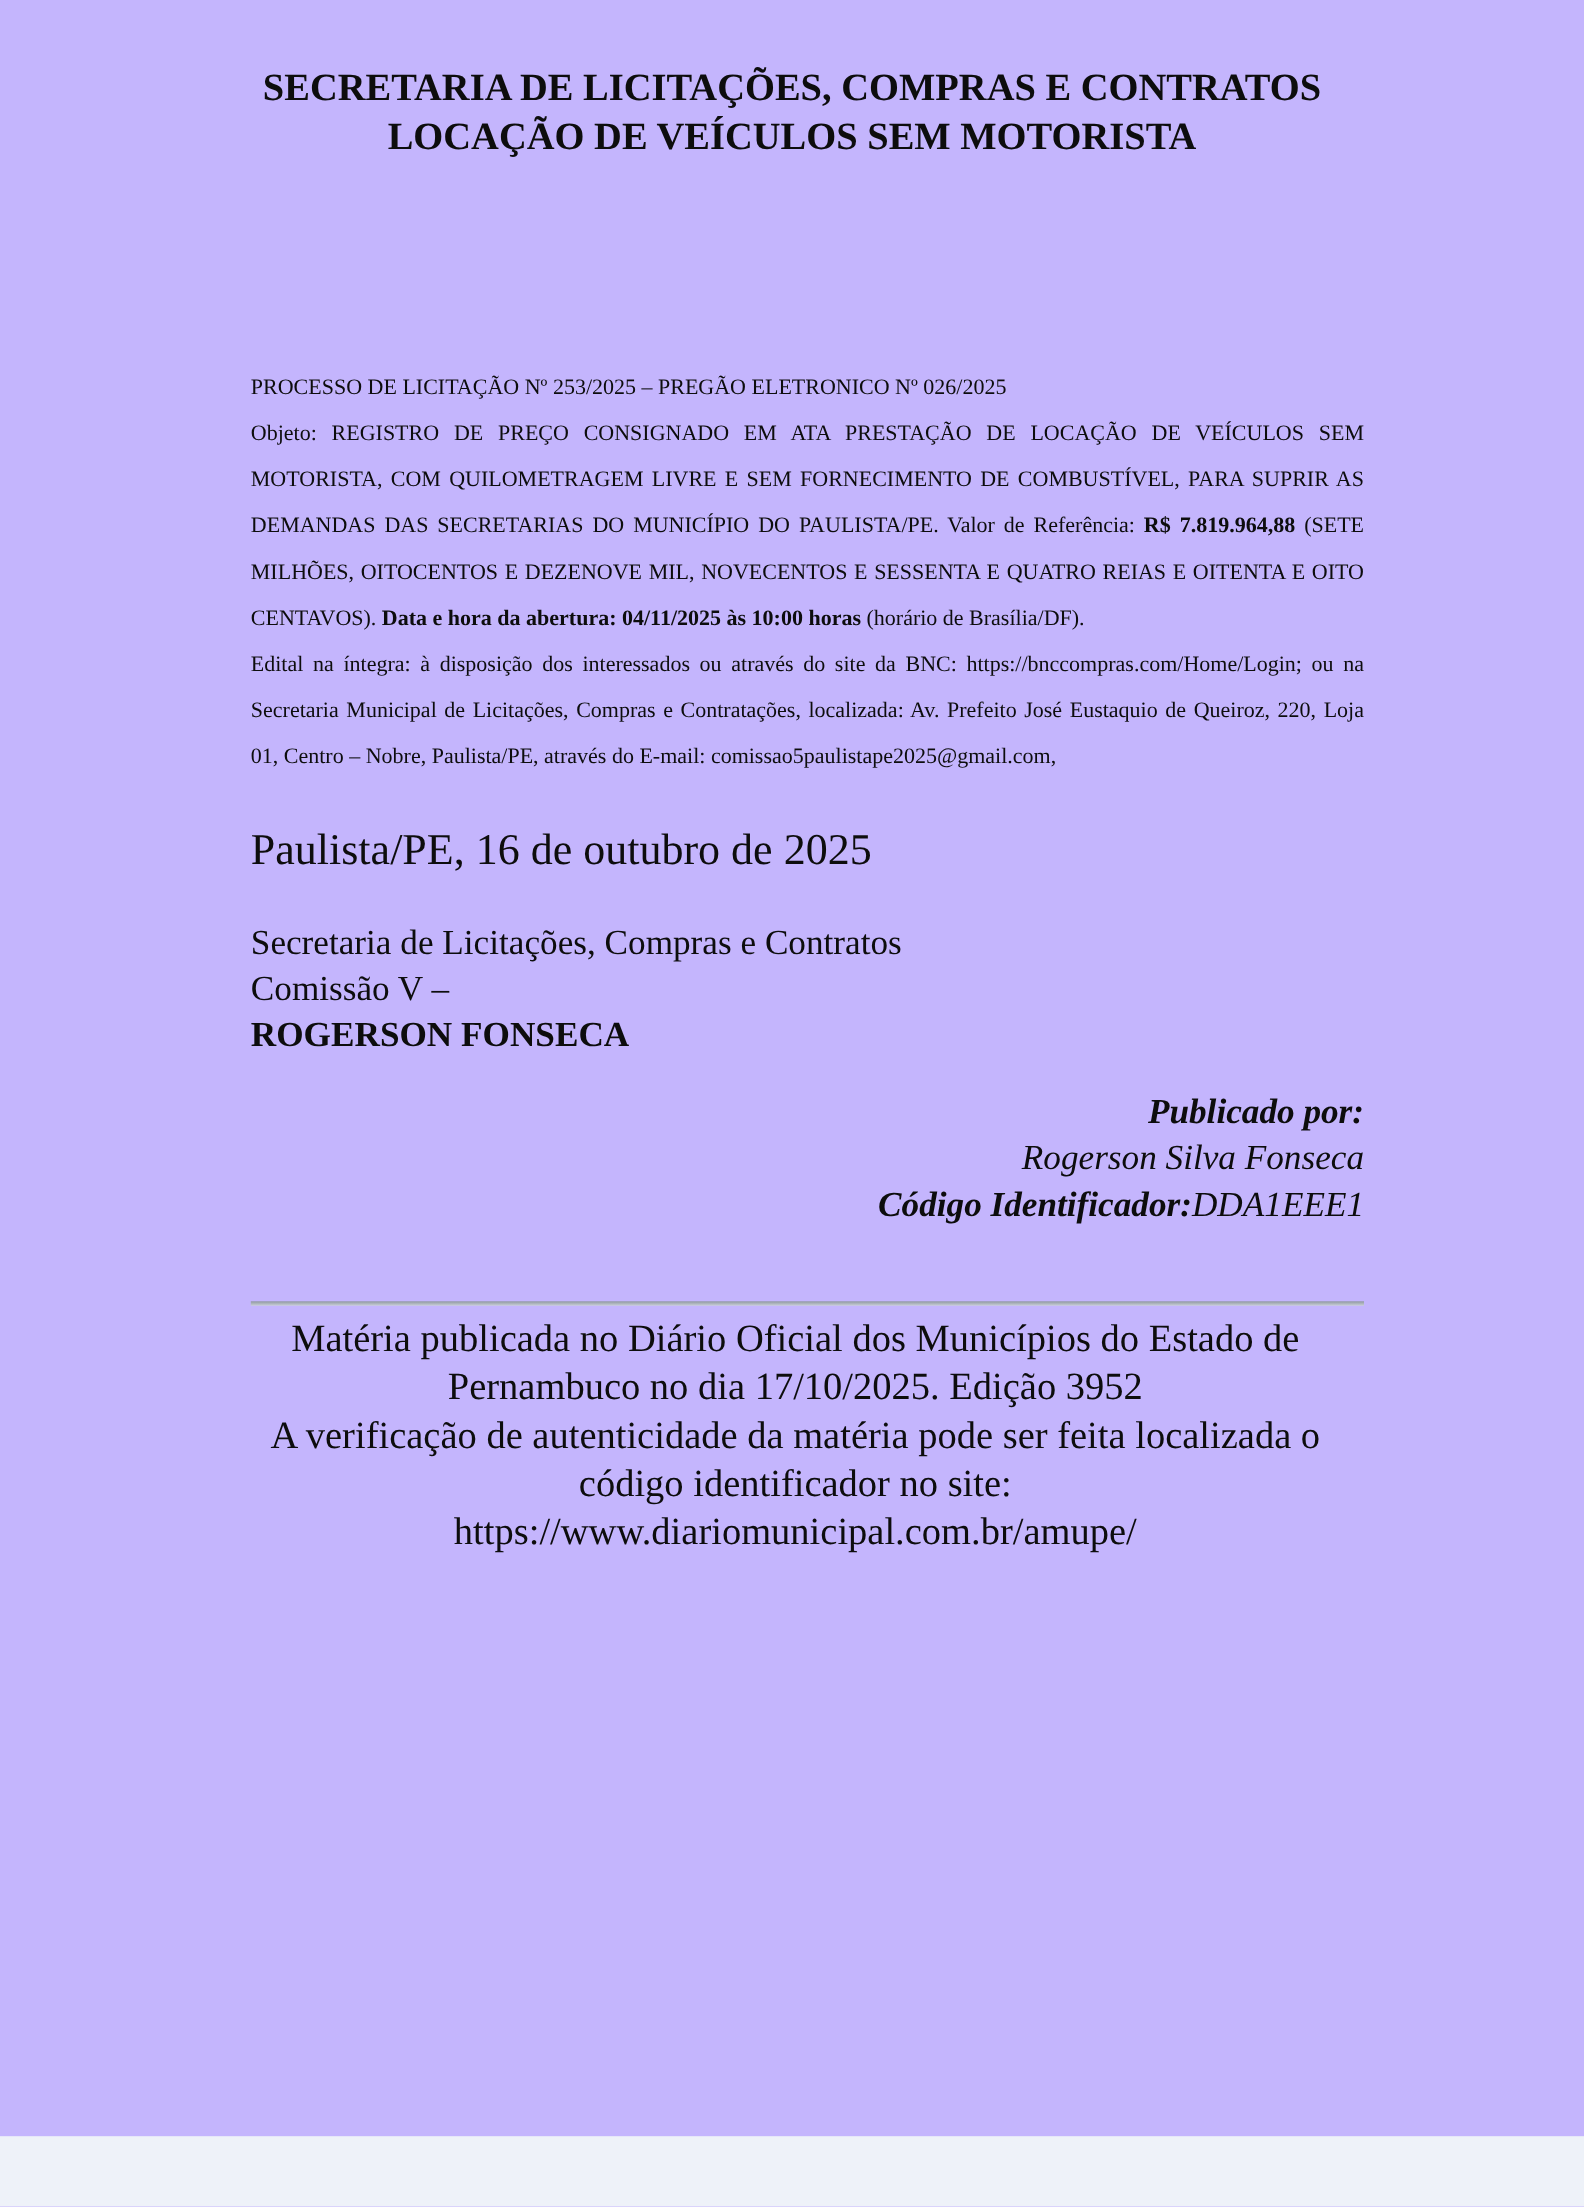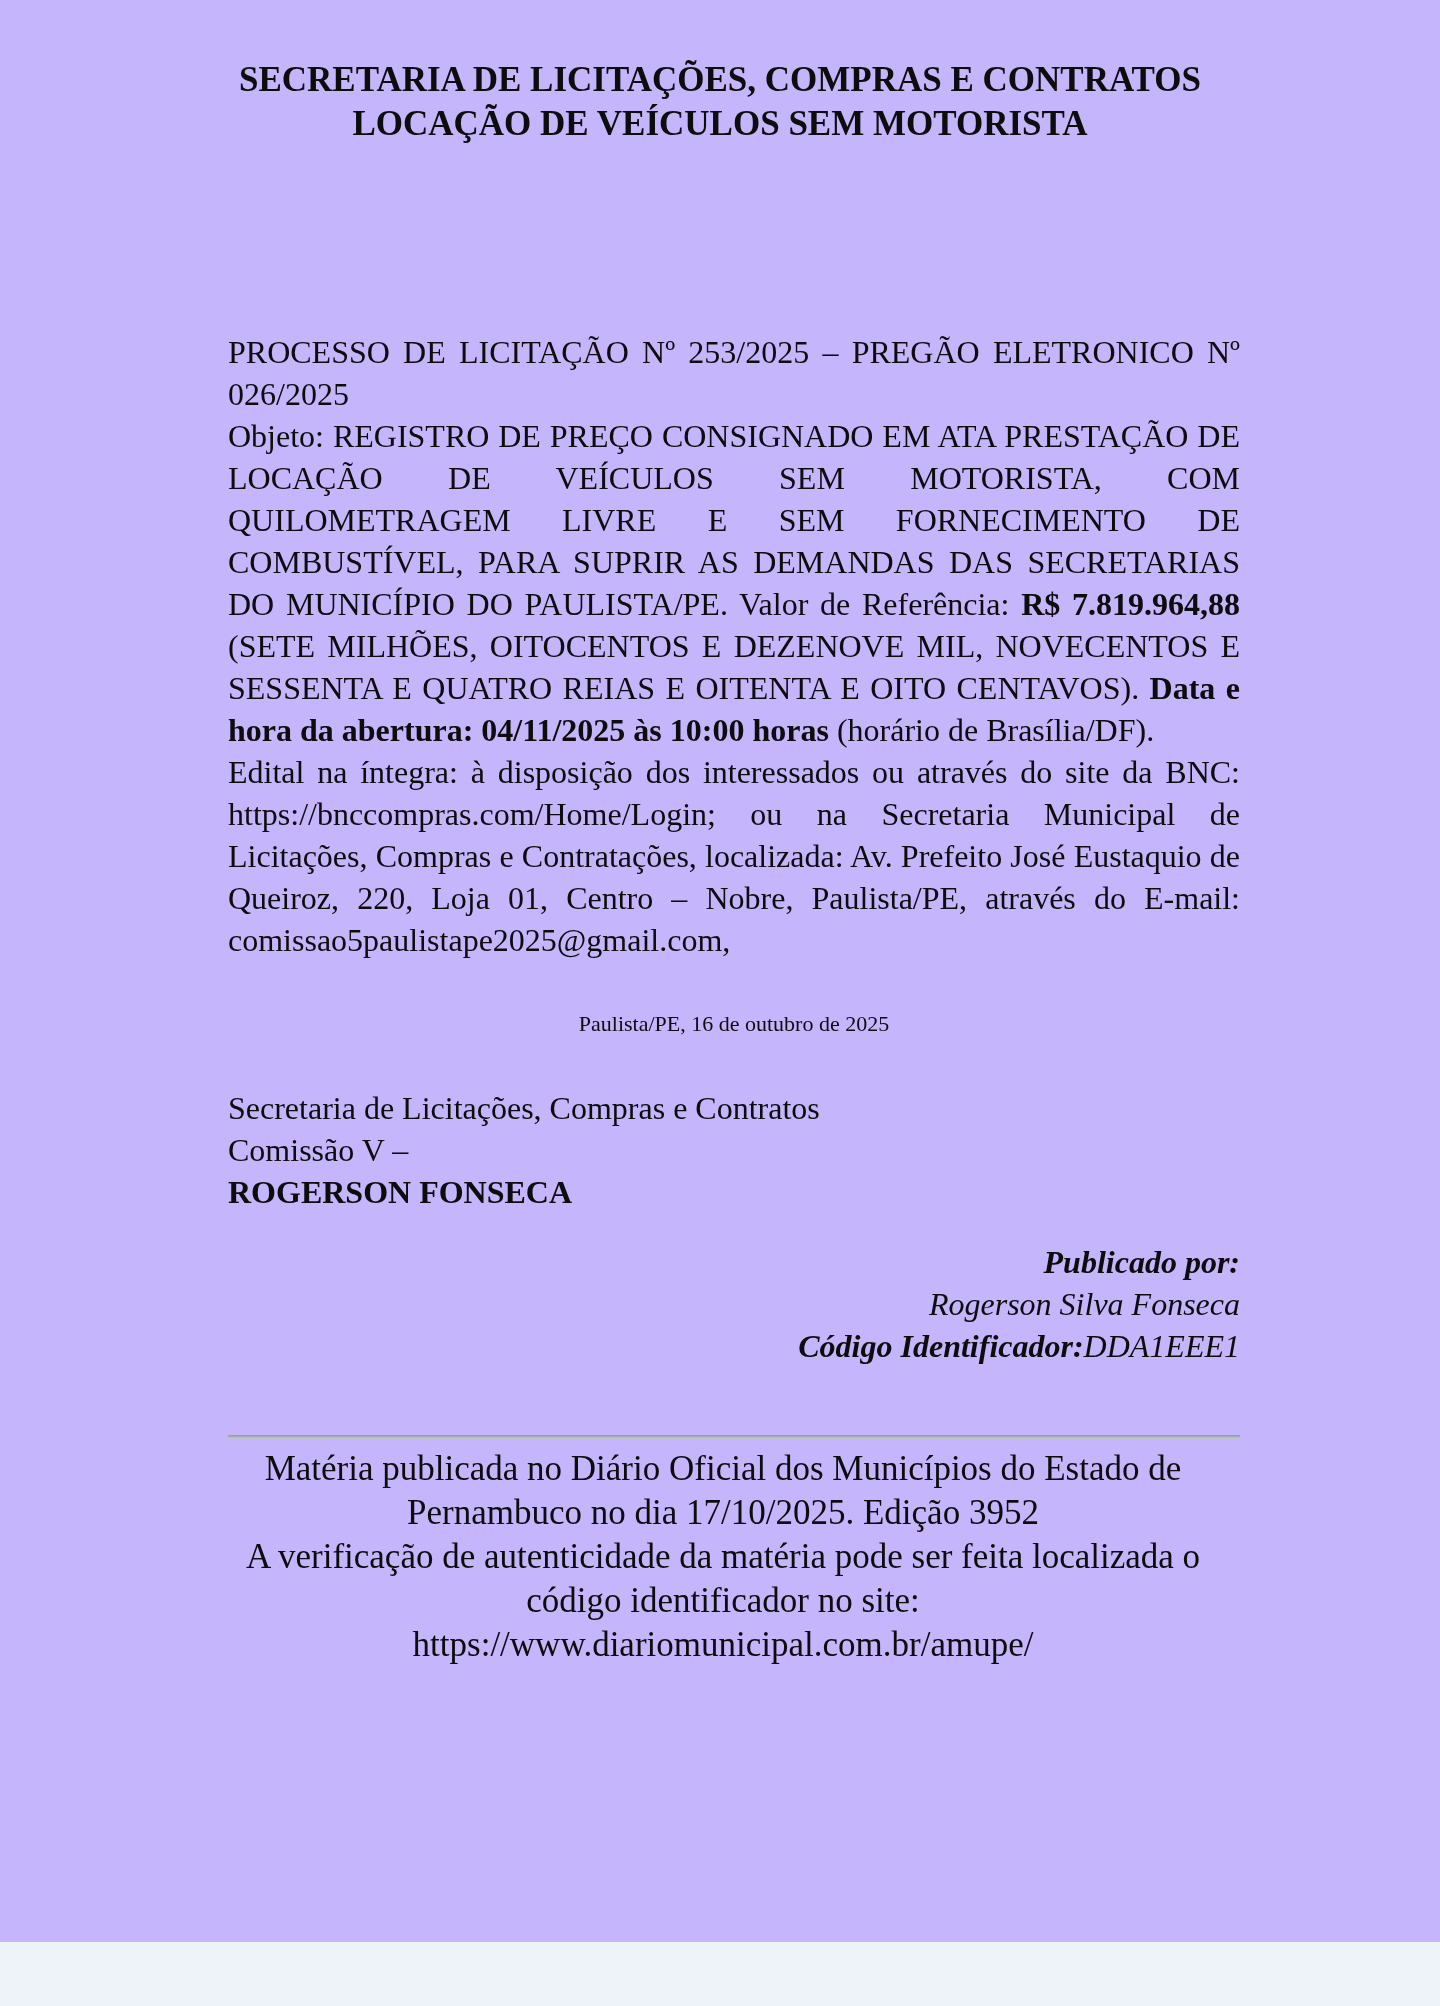--- a/index.html
+++ b/index.html
@@ -34,30 +34,30 @@
     font-weight: bold;
   }
   
   .col {
     margin-left: 228px;
     width: 1012px;
   }
   .body-block { margin-top: 185px; }
   .body-block p {
     margin: 0;
-    font-size: 32px;
+    font-size: 20px;
     line-height: 42px;
     text-align: justify;
   }
   .b { font-weight: bold; }
   .dateline {
     margin-top: 42px;
-    font-size: 22px;
+    font-size: 40px;
     line-height: 42px;
-    text-align: center;
+    text-align: left;
   }
   .signature {
     margin-top: 42px;
     font-size: 32px;
     line-height: 42px;
   }
   .signature div { margin: 0; }
   .sig-name { font-weight: bold; }
   .pubblock {
     margin-top: 28px;

